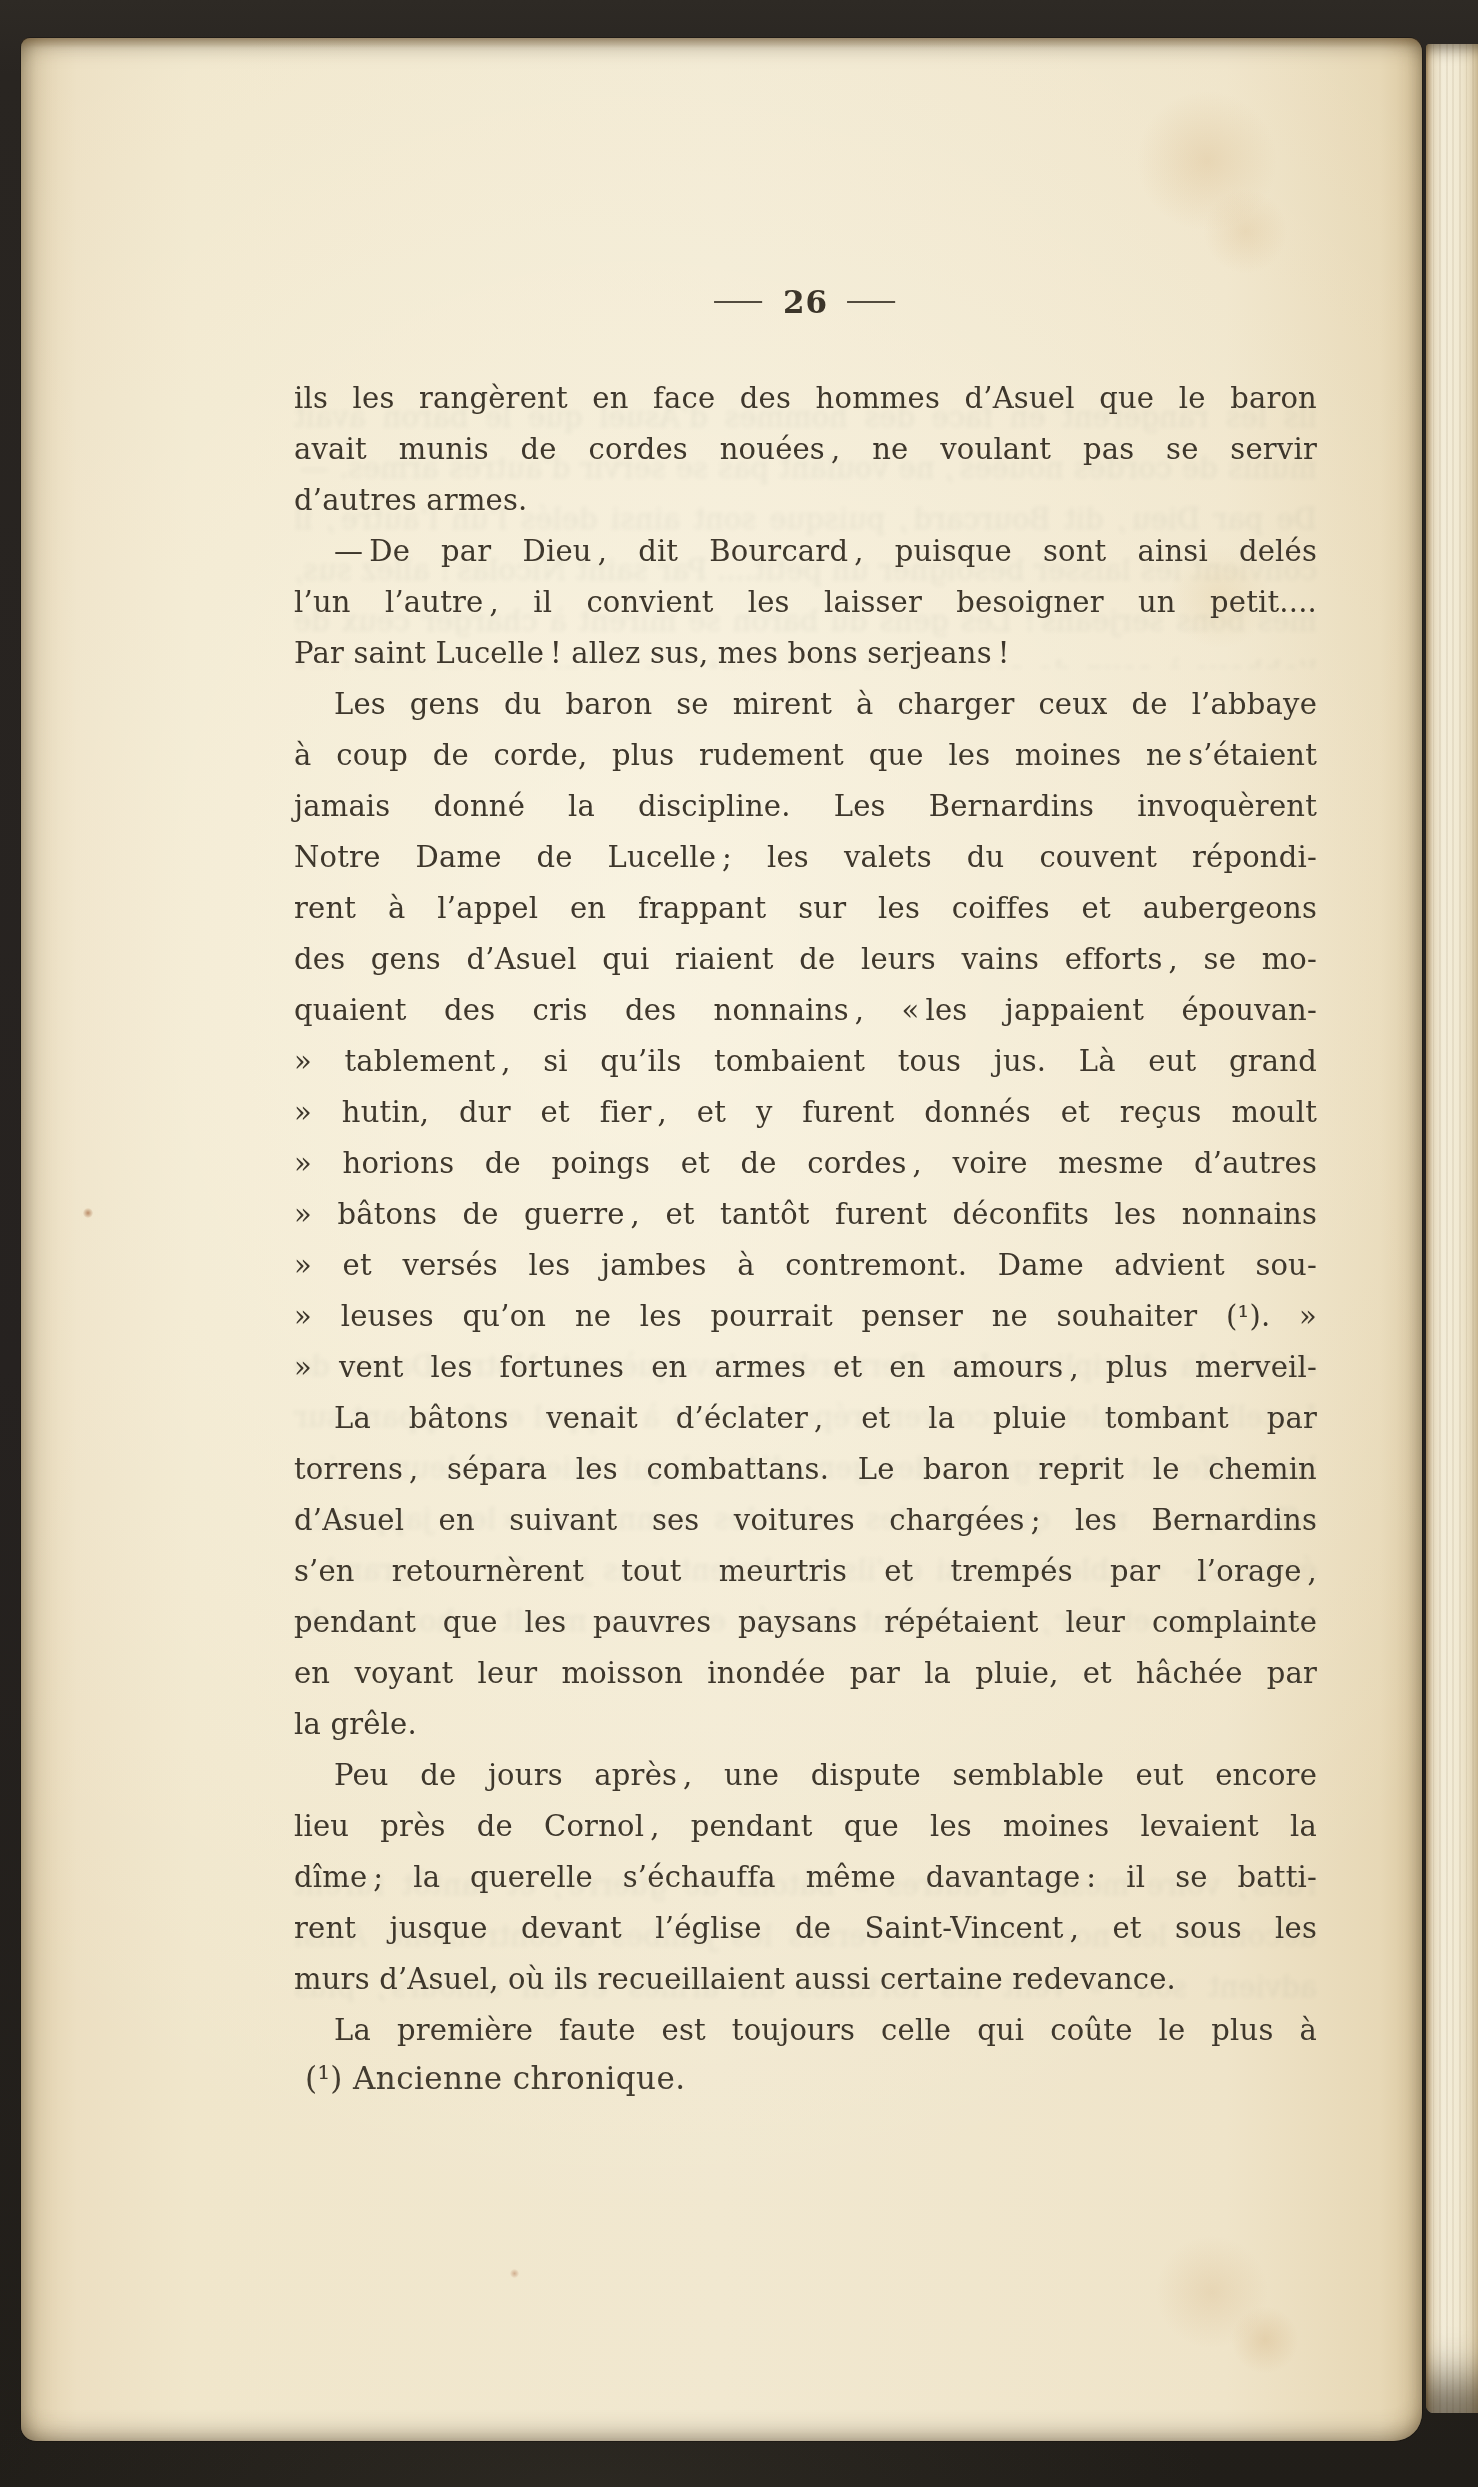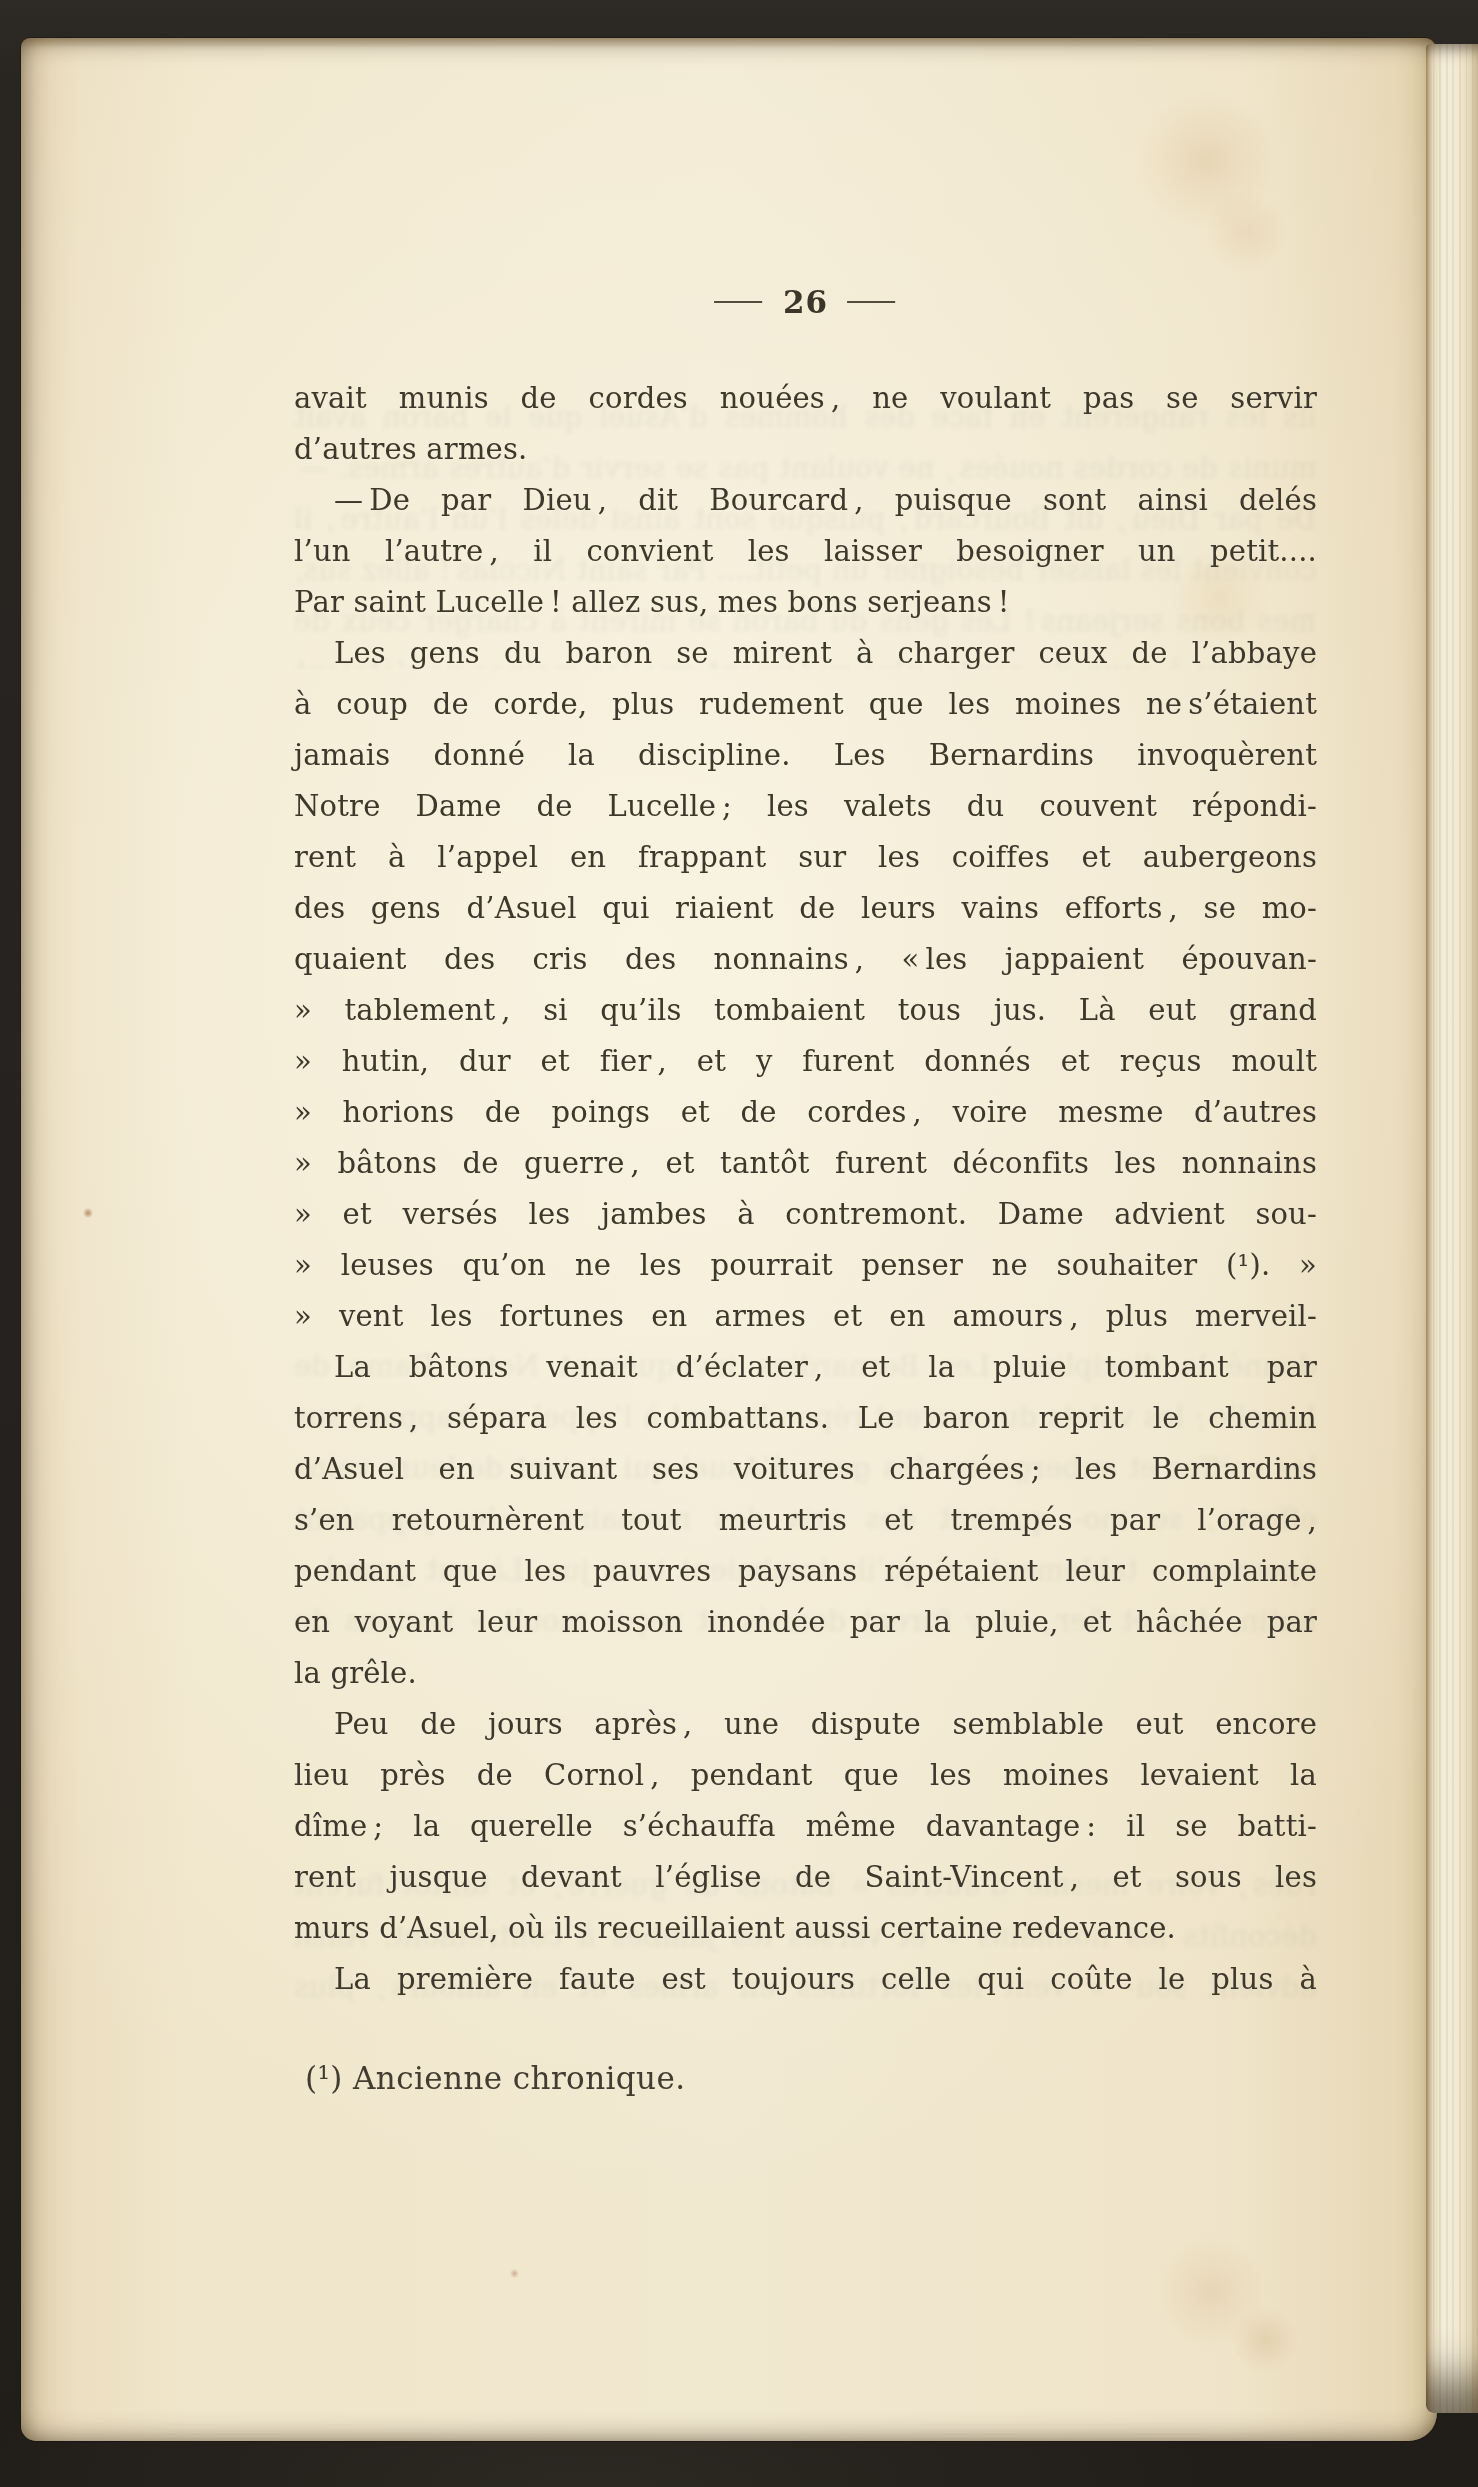--- a/index.html
+++ b/index.html
@@ -23,21 +23,20 @@
     background:
       radial-gradient(120% 85% at 44% 38%, rgba(255,252,240,.55), rgba(255,250,230,0) 62%),
       linear-gradient(90deg,#e0cfab 0%,#ecdfc2 4%,#f0e6cb 12%,#f1e8d0 50%,#efe4c9 86%,#e7d8b6 97%,#d8c59d 100%),
       #eee3c7;
     box-shadow:
       inset 0 15px 24.6px -13.3px rgba(60,45,25,.55),
       inset 0 -17px 26.5px -15px rgba(60,45,25,.45),
       inset 17px 0 30px -17px rgba(70,55,30,.5),
       inset -13.3px 0 24.6px -15px rgba(70,55,30,.45),
       0 0 0 0.9px rgba(20,15,10,.45);
-    padding-left: 15px;
   }
   .page::before{ 
     content:"";position:absolute;left:0;top:0;right:0;height:9.5px;
     border-radius:9.5px 13.3px 0 0;
     background:linear-gradient(180deg, rgba(120,88,45,.35), rgba(120,88,45,0));
   }
   
   .fore-edge{
     position:absolute;left:1426px;top:44px;width:53px;height:2369px;
     border-radius:3.8px 0 0 7.6px;
@@ -100,20 +99,21 @@
     <div class="stain" style="left:1182px;top:151px;width:85px;height:85px;background:radial-gradient(circle, rgba(196,148,82,.16), rgba(196,148,82,0) 70%);"></div>
     <div class="stain" style="left:1147px;top:507px;width:104px;height:104px;background:radial-gradient(circle, rgba(200,160,90,.14), rgba(200,160,90,0) 70%);"></div>
     <div class="stain" style="left:62px;top:1170px;width:9.5px;height:9.5px;background:radial-gradient(circle, rgba(150,80,35,.6), rgba(150,80,35,0) 75%);"></div>
     <div class="stain" style="left:489px;top:2231px;width:8.5px;height:8.5px;background:radial-gradient(circle, rgba(160,90,50,.4), rgba(160,90,50,0) 75%);"></div>
     <div class="stain" style="left:1134px;top:2197px;width:114px;height:114px;background:radial-gradient(circle, rgba(190,140,75,.16), rgba(190,140,75,0) 70%);"></div>
     <div class="stain" style="left:1210px;top:2268px;width:68px;height:68px;background:radial-gradient(circle, rgba(190,140,75,.2), rgba(190,140,75,0) 70%);"></div>
 
     <div class="pagenum"><span class="dash">—</span><span>26</span><span class="dash">—</span></div>
 
     <div class="body-text">
+        <div class="line ">ils les rangèrent en face des hommes d’Asuel que le baron</div>
         <div class="line ">avait munis de cordes nouées , ne voulant pas se servir</div>
         <div class="line end">d’autres armes.</div>
         <div class="line ind">— De par Dieu , dit Bourcard , puisque sont ainsi delés</div>
         <div class="line ">l’un l’autre , il convient les laisser besoigner un petit....</div>
         <div class="line end">Par saint Lucelle ! allez sus, mes bons serjeans !</div>
         <div class="line ind">Les gens du baron se mirent à charger ceux de l’abbaye</div>
         <div class="line ">à coup de corde, plus rudement que les moines ne s’étaient</div>
         <div class="line ">jamais donné la discipline. Les Bernardins invoquèrent</div>
         <div class="line ">Notre Dame de Lucelle ; les valets du couvent répondi-</div>
         <div class="line ">rent à l’appel en frappant sur les coiffes et aubergeons</div>

